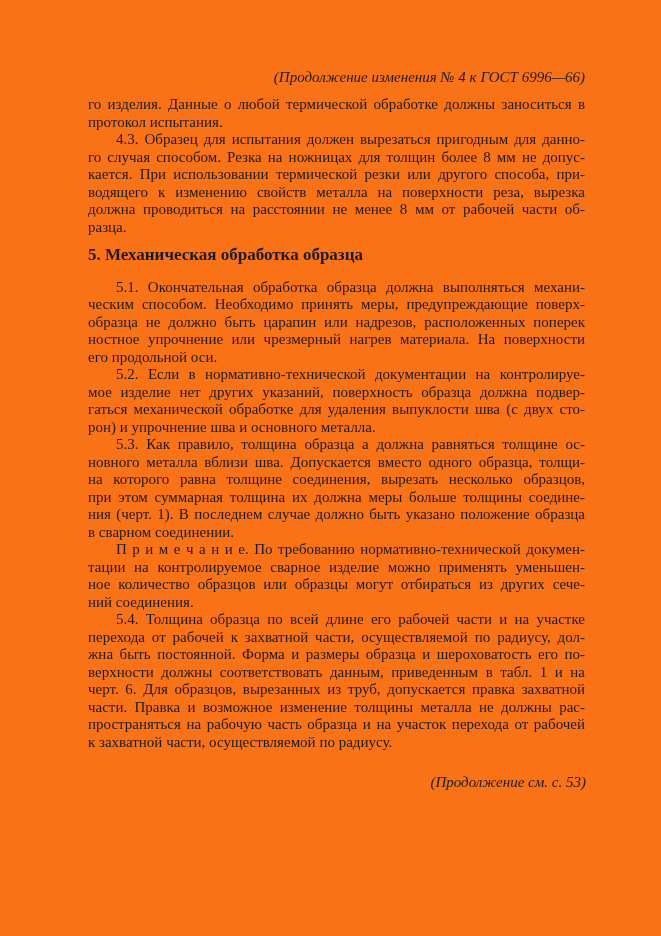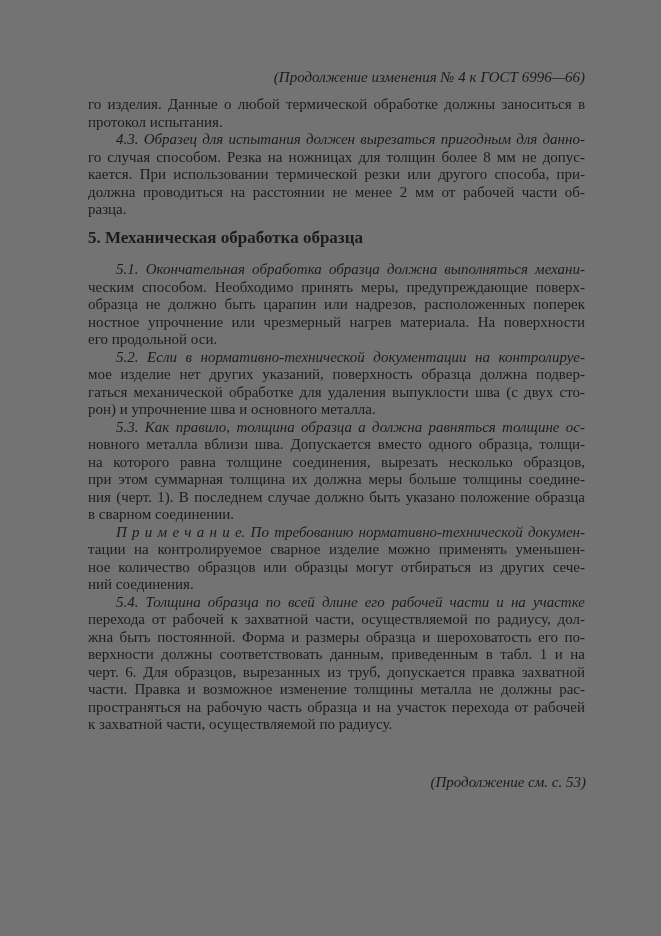--- a/index.html
+++ b/index.html
@@ -1,20 +1,20 @@
 <!DOCTYPE html>
 <html><head>
 <meta charset="utf-8">
 <style>
   html, body { margin: 0; padding: 0; background: #ffffff; }
   .page {
     position: relative;
     width: 661px;
     height: 936px;
-    background: #737373;
+    background: #f97316;
     font-family: "Liberation Serif", serif;
     color: #1b1b1b;
     overflow: hidden;
   }
   .header-note {
     position: absolute;
     top: 68px;
     left: 88px;
     width: 497px;
     text-align: right;
@@ -30,21 +30,21 @@
     width: 497px;
     font-size: 15px;
     line-height: 17.5px;
   }
   .para { margin: 0; }
   .line {
     text-align: justify;
     text-align-last: justify;
   }
   .line.last { text-align-last: left; }
-  .para.indented .line.first { text-indent: 28px; font-style: italic; }
+  .para.indented .line.first { text-indent: 28px; }
   .section-heading {
     font-size: 17px;
     font-weight: bold;
     text-align: left;
     line-height: 17.5px;
     margin: 10px 0 15px 0;
   }
   .footer-note {
     position: absolute;
     top: 773px;
@@ -68,21 +68,22 @@
 
     <div class="para">
         <div class="line first">го изделия. Данные о любой термической обработке должны заноситься в</div>
         <div class="line last">протокол испытания.</div>
       </div>
 
     <div class="para indented">
         <div class="line first">4.3. Образец для испытания должен вырезаться пригодным для данно-</div>
         <div class="line">го случая способом. Резка на ножницах для толщин более 8 мм не допус-</div>
         <div class="line">кается. При использовании термической резки или другого способа, при-</div>
-        <div class="line">должна проводиться на расстоянии не менее 2 мм от рабочей части об-</div>
+        <div class="line">водящего к изменению свойств металла на поверхности реза, вырезка</div>
+        <div class="line">должна проводиться на расстоянии не менее 8 мм от рабочей части об-</div>
         <div class="line last">разца.</div>
       </div>
 
     <h2 class="section-heading">5. Механическая обработка образца</h2>
 
     <div class="para indented">
         <div class="line first">5.1. Окончательная обработка образца должна выполняться механи-</div>
         <div class="line">ческим способом. Необходимо принять меры, предупреждающие поверх-</div>
         <div class="line">образца не должно быть царапин или надрезов, расположенных поперек</div>
         <div class="line">ностное упрочнение или чрезмерный нагрев материала. На поверхности</div>

